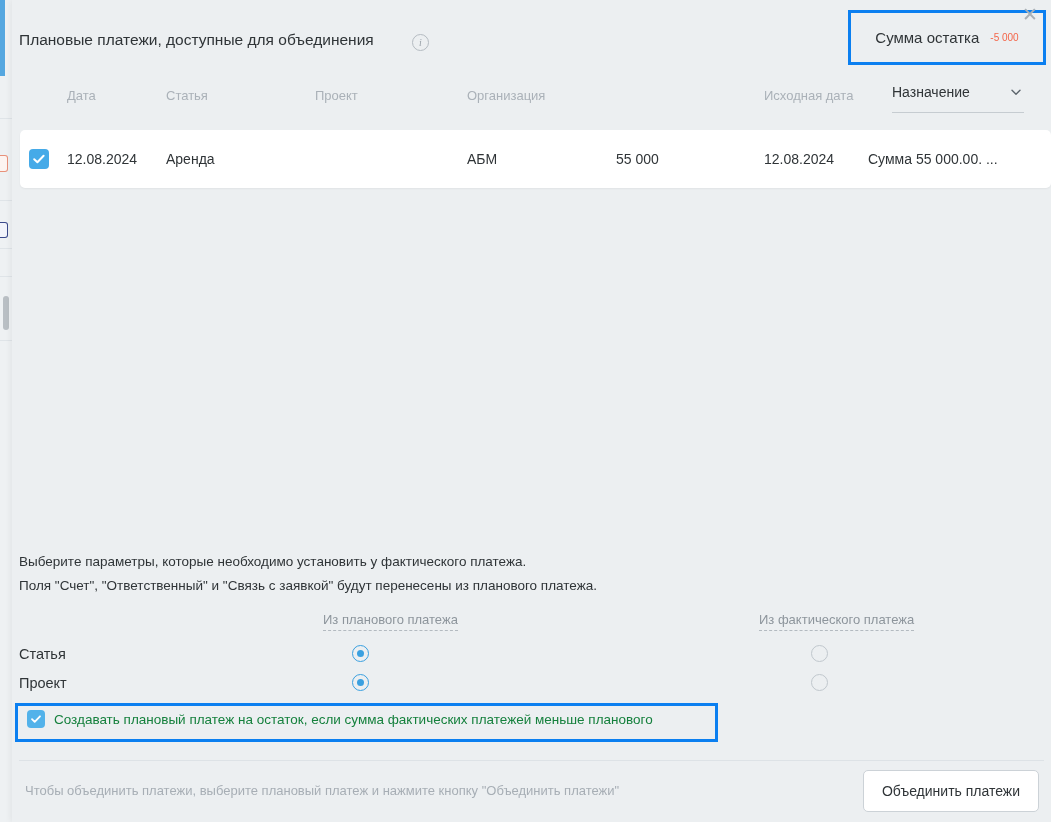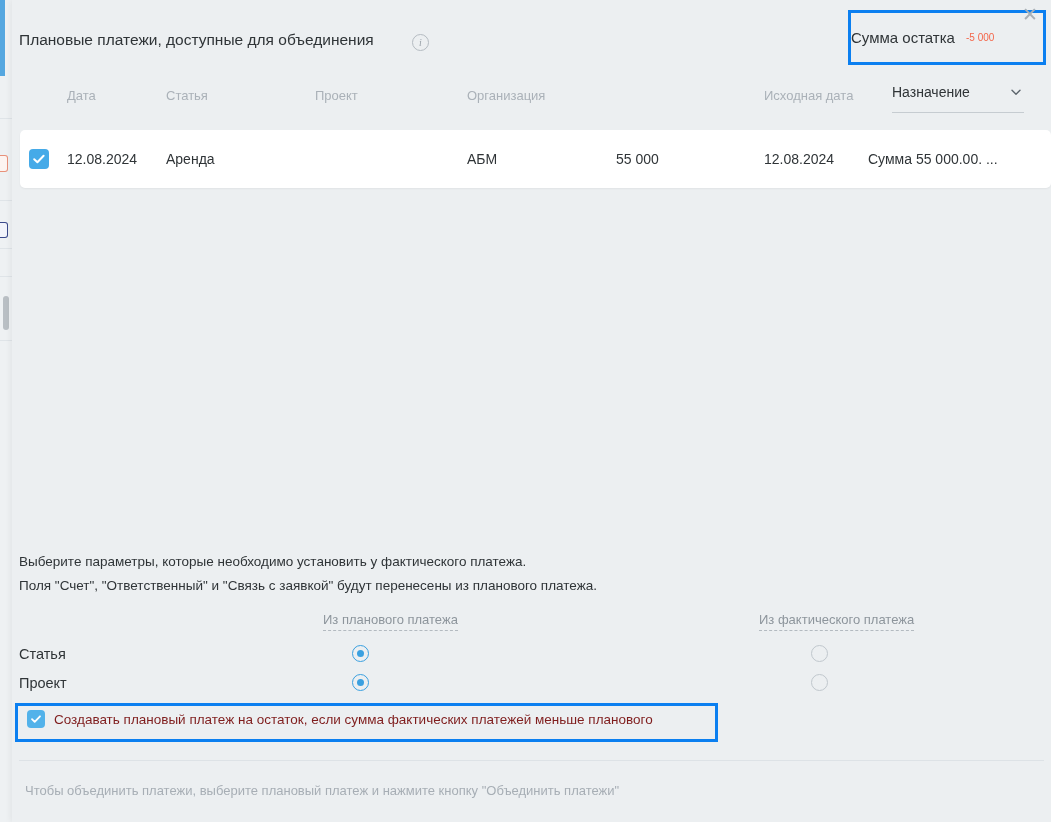--- a/index.html
+++ b/index.html
@@ -130,20 +130,21 @@
     box-sizing: border-box;
     background: #eceff1;
     z-index: 20;
   }
   #remainder-inner {
     position: absolute;
     left: 0; top: 0;
     width: 100%; height: 100%;
     display: flex;
     align-items: center;
+    justify-content: center;
     gap: 11px;
   }
   #remainder-label {
     font-size: 15px;
     color: #2f3437;
     white-space: nowrap;
   }
   #remainder-value {
     font-size: 10px;
     color: #f4664a;
@@ -297,21 +298,21 @@
     width: 18px; height: 18px;
     border-radius: 4px;
     background: #52b2ea;
     cursor: pointer;
   }
   #remainder-chk svg { position: absolute; left: 3px; top: 3px; }
   #remainder-chk-label {
     position: absolute;
     left: 42px; top: 712px;
     font-size: 13.5px;
-    color: #7f1d1d;
+    color: #15803d;
     white-space: nowrap;
   }
 
   
   #footer-divider {
     position: absolute;
     left: 7px; top: 760px;
     width: 1025px;
     height: 1px;
     background: #dde2e6;
@@ -420,14 +421,15 @@
   <div id="remainder-chk-box"></div>
   <div id="remainder-chk">
     <svg width="12" height="12" viewBox="0 0 12 12" fill="none">
       <path d="M2 6.2 L4.7 8.9 L10 3.3" stroke="#ffffff" stroke-width="1.8" stroke-linecap="round" stroke-linejoin="round"></path>
     </svg>
   </div>
   <div id="remainder-chk-label">Создавать плановый платеж на остаток, если сумма фактических платежей меньше планового</div>
 
   <div id="footer-divider"></div>
   <div id="footer-hint">Чтобы объединить платежи, выберите плановый платеж и нажмите кнопку "Объединить платежи"</div>
+  <button id="merge-btn">Объединить платежи</button>
 
 </div>
 
 </body></html>

